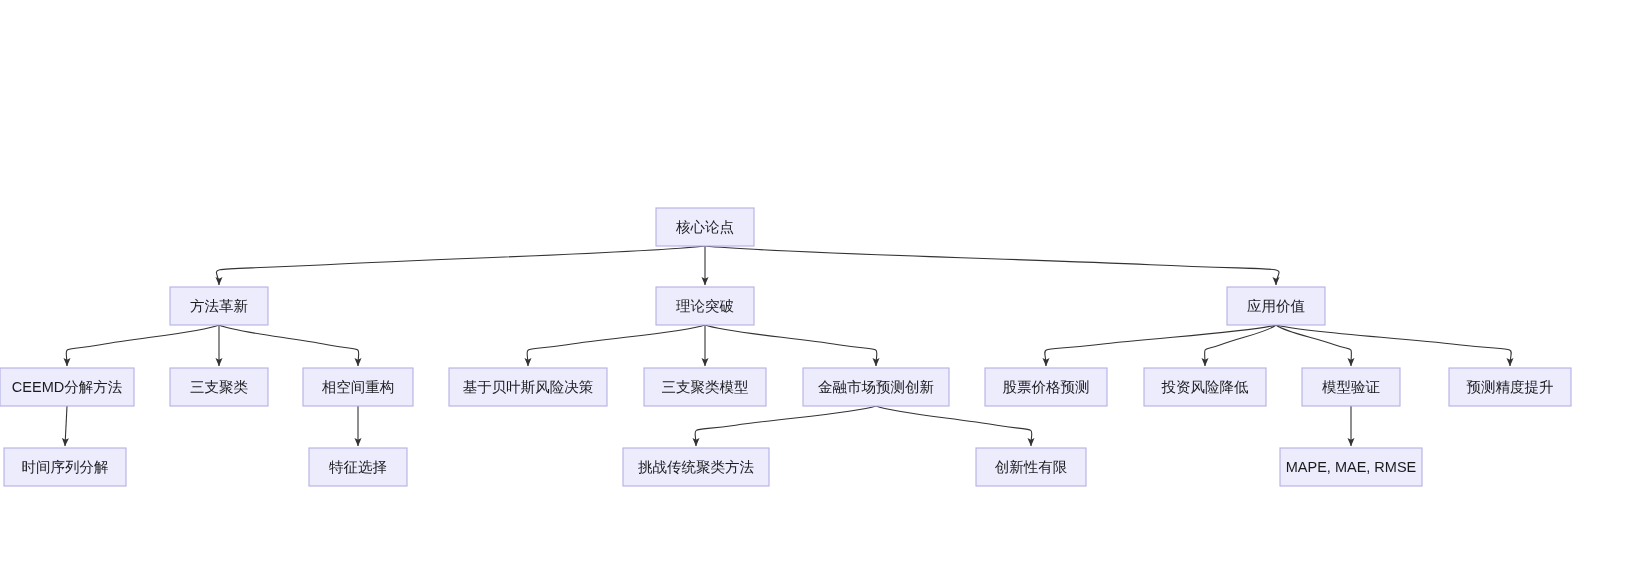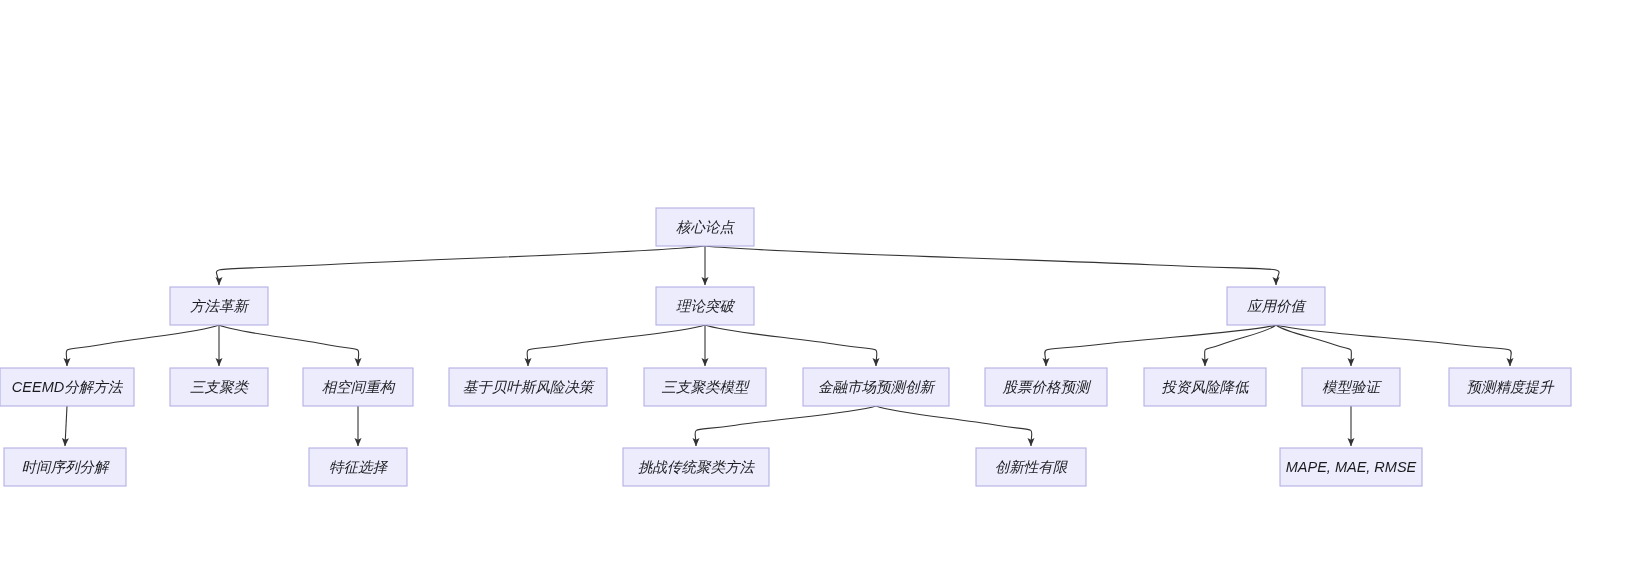--- a/index.html
+++ b/index.html
@@ -11,21 +11,20 @@
     width: 1628px;
     height: 576px;
     overflow: hidden;
     font-family: "Liberation Sans", "DejaVu Sans", sans-serif;
   }
   #diagram-root {
     position: relative;
     width: 1628px;
     height: 576px;
     background: #ffffff;
-    font-style: italic;
   }
   svg#flowchart {
     position: absolute;
     top: 0;
     left: 0;
     width: 1628px;
     height: 576px;
     display: block;
   }
   .edge-path {

